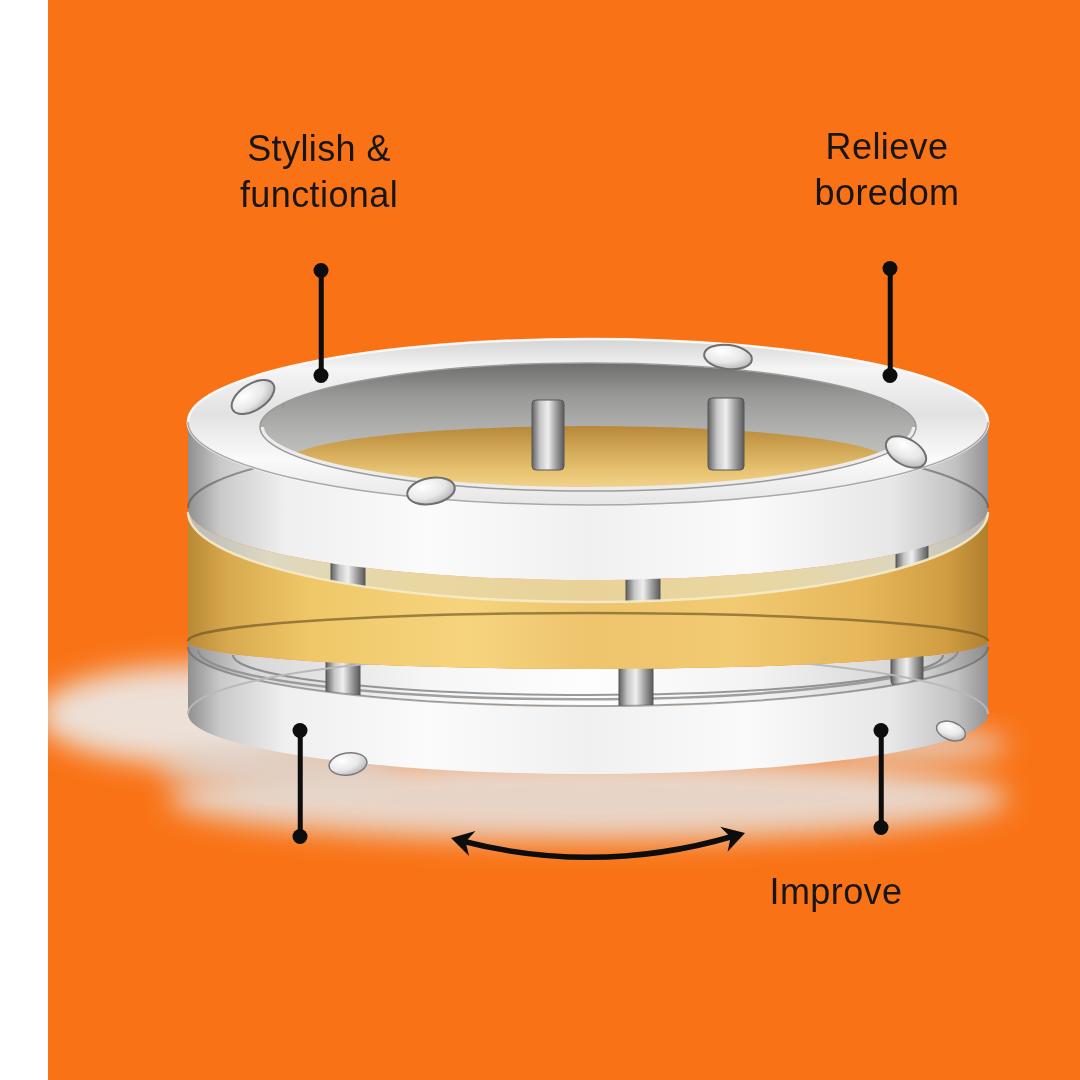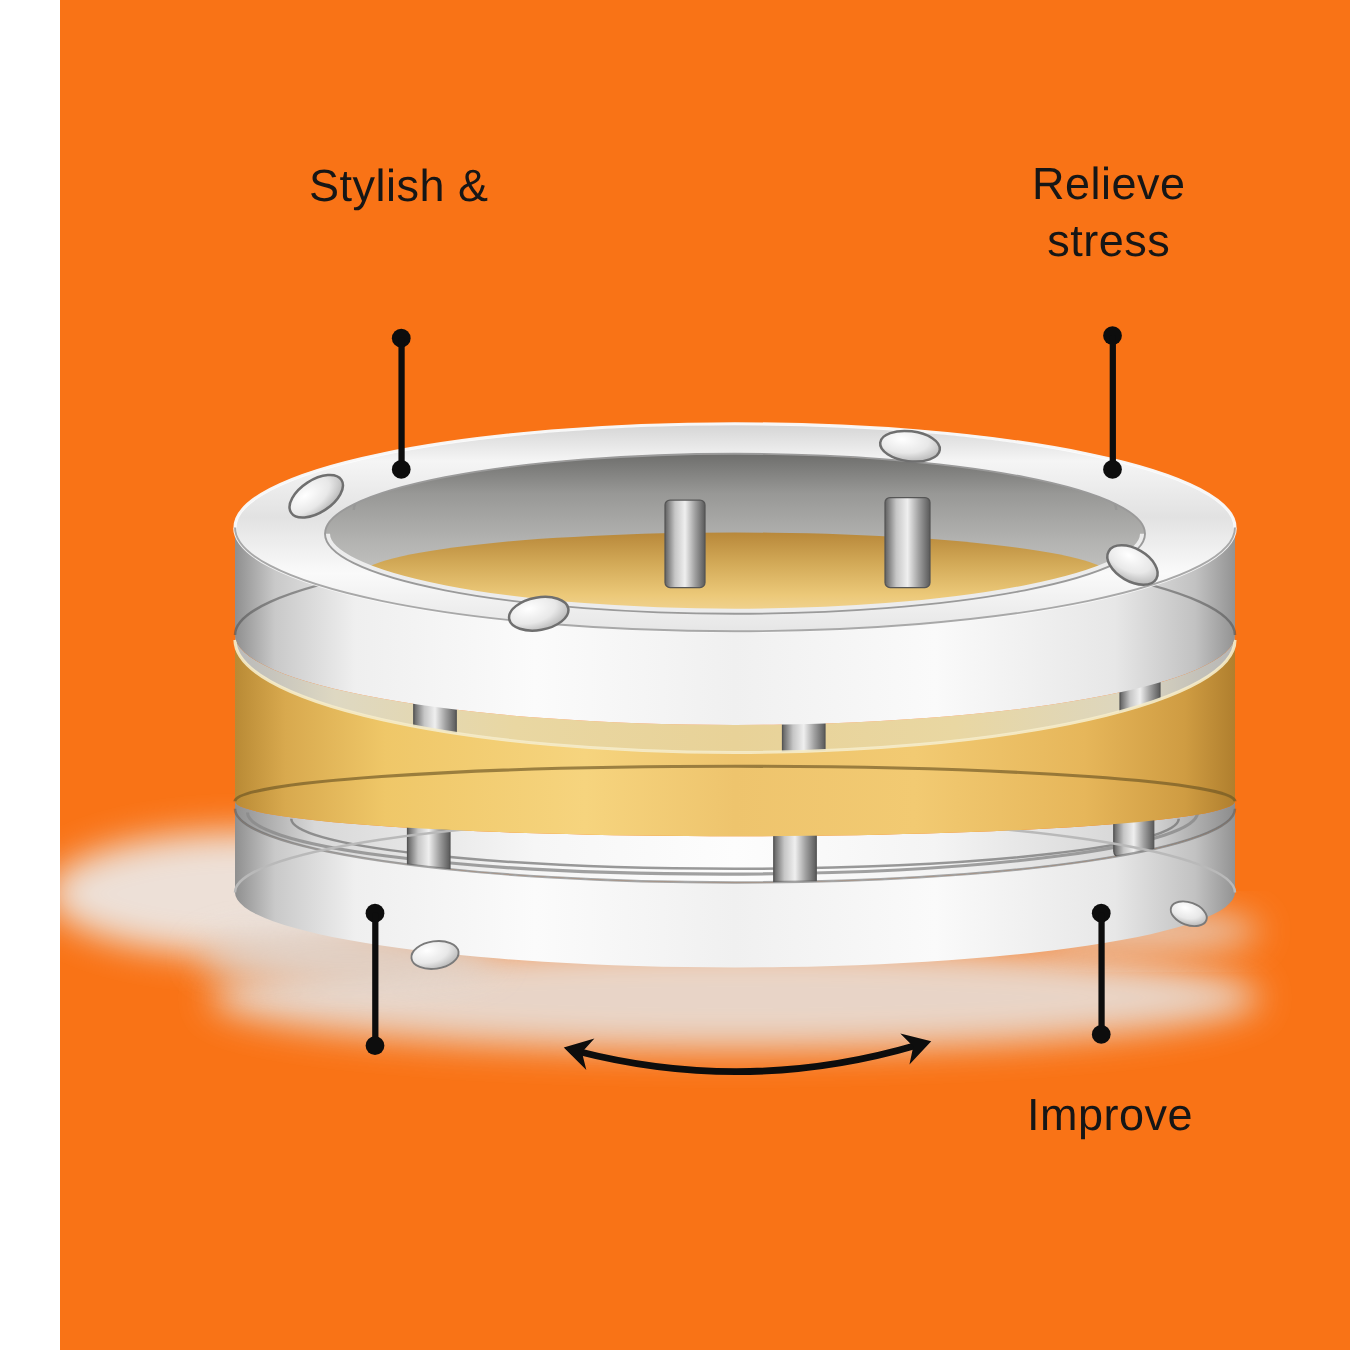--- a/index.html
+++ b/index.html
@@ -192,26 +192,27 @@
     <span class="dot b"></span>
   </div>
   <div class="callout" style="left:833px;top:723px;height:112px">
     <span class="dot t"></span>
     <span class="stem"></span>
     <span class="dot b"></span>
   </div>
 
   <div class="label" style="left:271px;top:126px">
     <span>Stylish &amp;</span>
+    <span>functional</span>
   </div>
   <div class="label" style="left:839px;top:124px">
     <span>Relieve</span>
-    <span>stress</span>
-  </div>
-  <div class="label" style="left:840px;top:869px">
+    <span>boredom</span>
+  </div>
+  <div class="label" style="left:788px;top:869px">
     <span>Improve</span>
   </div>
 
   <svg class="arrow-svg" width="320" height="80" viewBox="0 0 320 80">
     <path d="M24,31 Q160,66 296,26" fill="none" stroke="#0d0d0d" stroke-width="5.5" stroke-linecap="round"></path>
     <path d="M0,0 L-22,-13 L-15,0 L-22,13 Z" fill="#0d0d0d" transform="translate(13,28) rotate(194.4)"></path>
     <path d="M0,0 L-22,-13 L-15,0 L-22,13 Z" fill="#0d0d0d" transform="translate(307,23) rotate(-16.4)"></path>
   </svg>
 
 </div>

